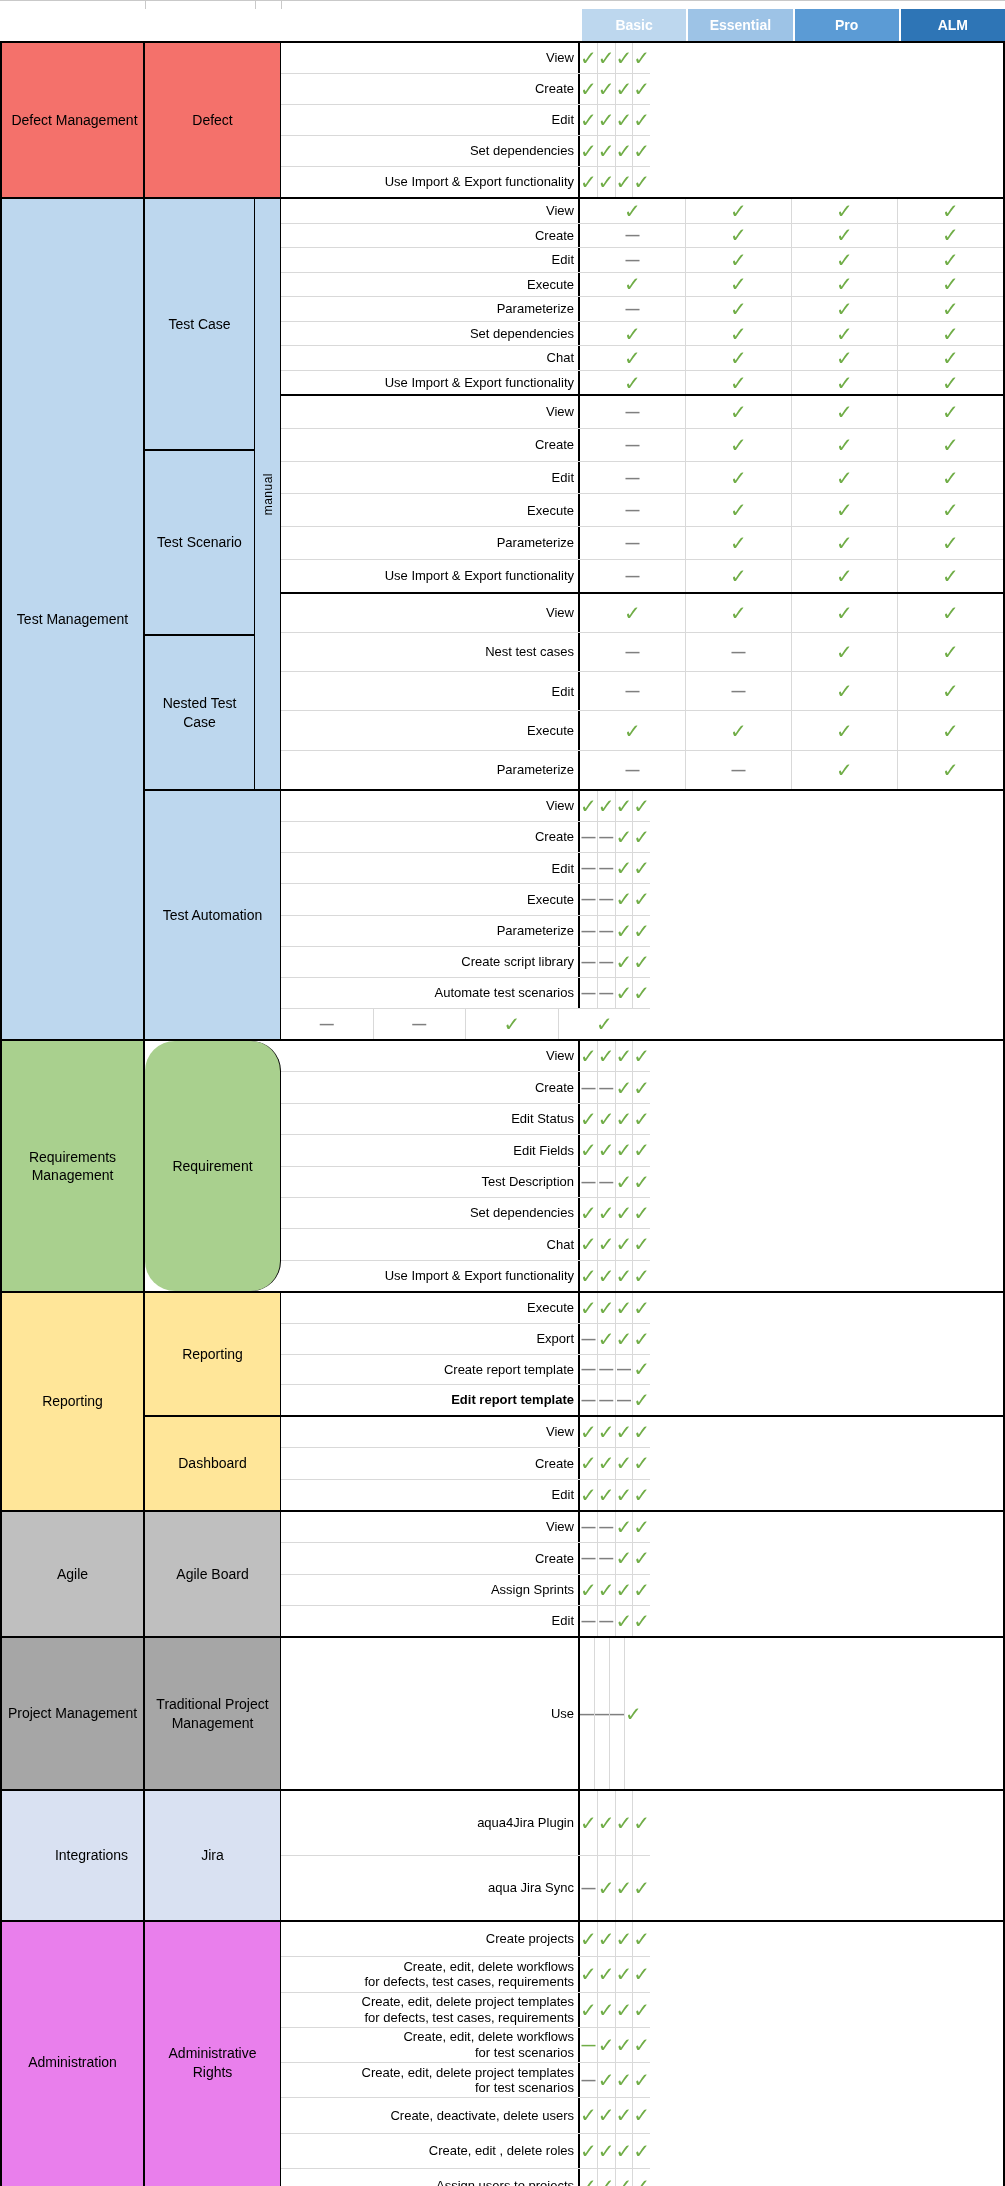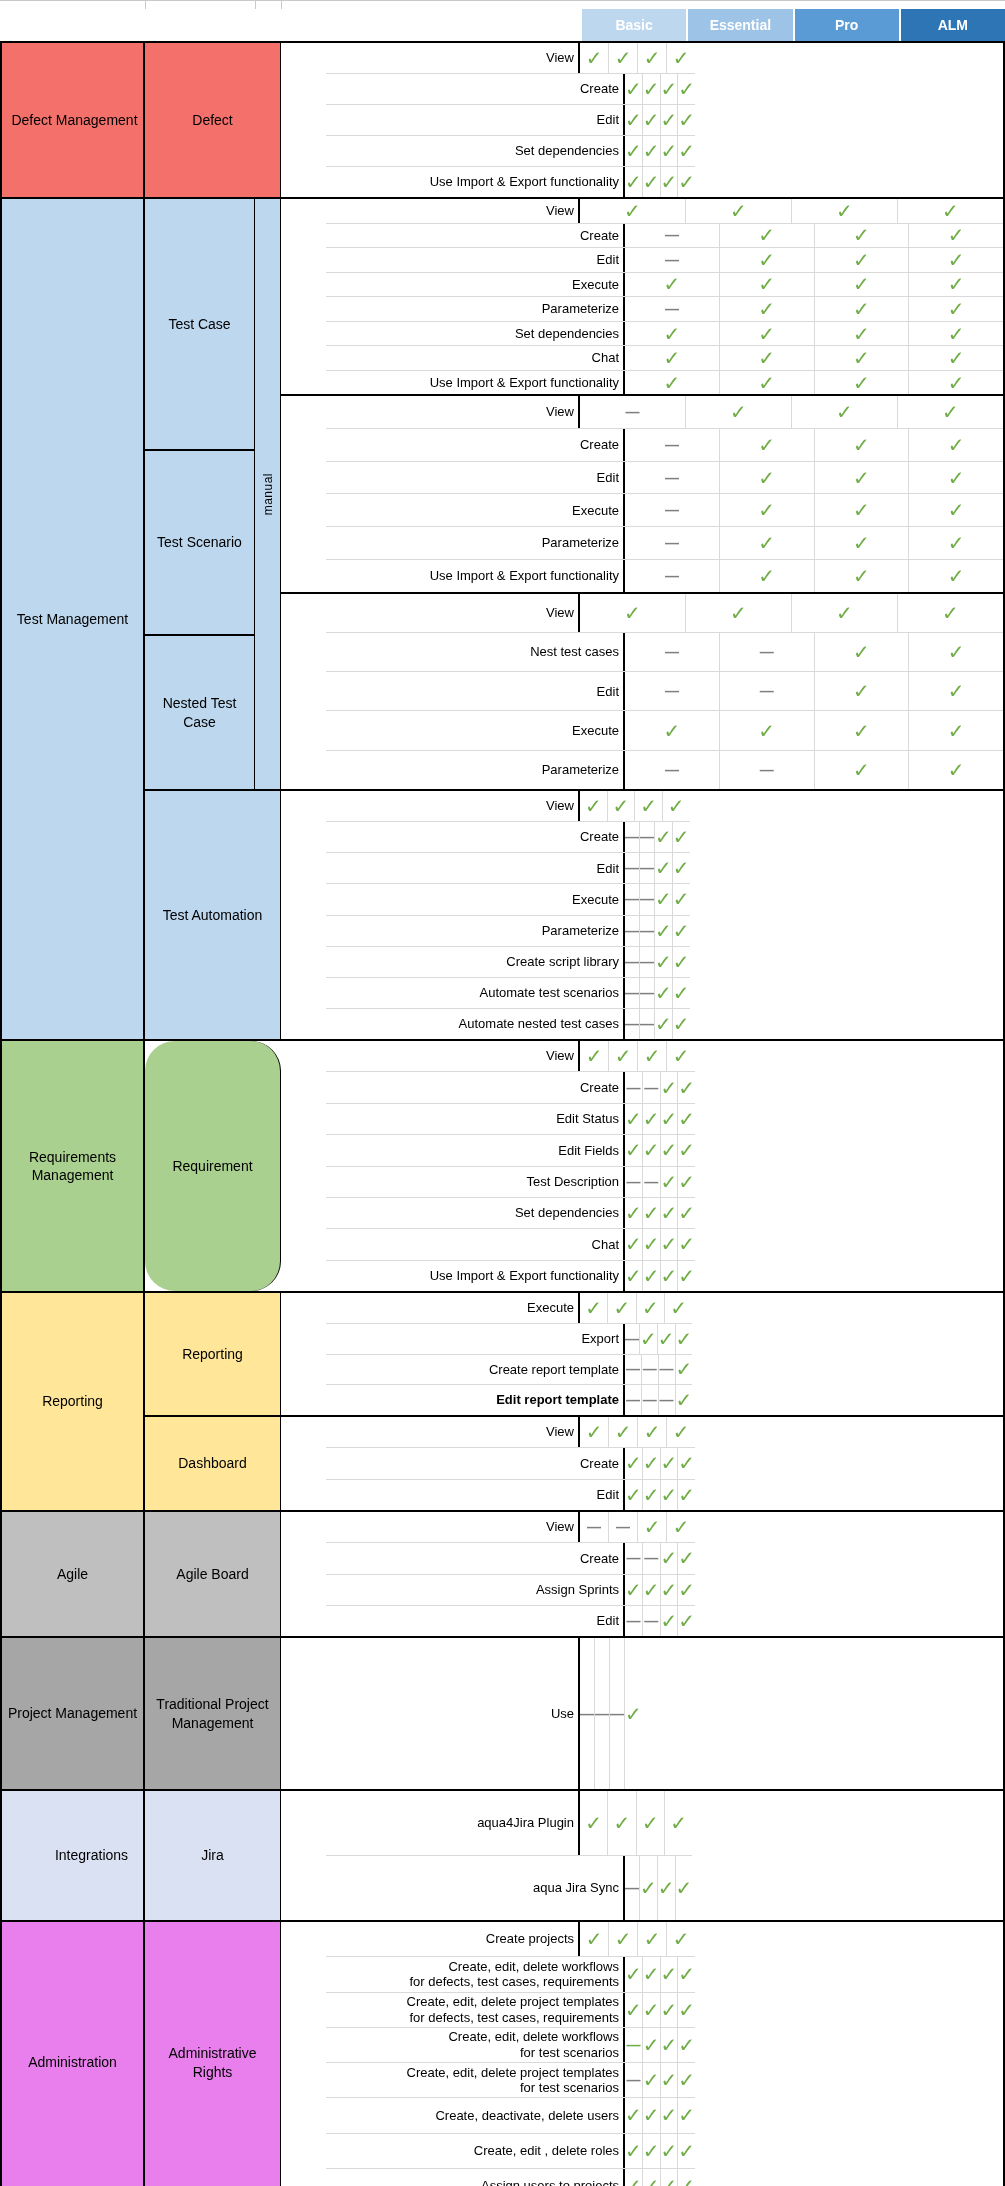--- a/index.html
+++ b/index.html
@@ -29,21 +29,21 @@
         text-align:center;font-size:14px;line-height:1.35;padding:0 8px;}
   .sub2 + .sub2{border-top:2px solid #000;}
   .manual-strip{width:26px;box-sizing:border-box;border-right:1px solid #000;display:flex;
                 align-items:center;justify-content:center;}
   .manual-text{writing-mode:vertical-rl;transform:rotate(180deg);font-size:12px;letter-spacing:.5px;}
   .chunk-rowscol{flex:1;display:flex;flex-direction:column;min-width:0;}
   .rstack{display:flex;flex-direction:column;box-sizing:border-box;}
   .rstack + .rstack{border-top:2px solid #000;}
   .rows{display:flex;flex-direction:column;box-sizing:border-box;flex:1;}
   .row{flex:1;display:flex;min-height:0;}
-  .row + .row{border-top:1px solid #D9D9D9;margin-left:45px;}
+  .row + .row{border-top:1px solid #D9D9D9;}
   .feat{width:299px;box-sizing:border-box;border-right:2px solid #000;display:flex;align-items:center;
         justify-content:flex-end;text-align:right;padding-right:4px;font-size:13px;line-height:1.2;
         white-space:pre-line;}
   .feat.bold{font-weight:bold;}
   .pcell{flex:1;display:flex;align-items:center;justify-content:center;}
   .pcell + .pcell{border-left:1px solid #D9D9D9;}
   .check{color:#70AD47;font-size:20px;line-height:1;}
   .dash{color:#7F7F7F;font-weight:bold;font-size:14px;line-height:1;}
   .dash.green{color:#70AD47;}
 </style>
@@ -557,21 +557,20 @@
                   <span class="dash">—</span>
                 </div>
                 <div class="pcell">
                   <span class="check">✓</span>
                 </div>
                 <div class="pcell">
                   <span class="check">✓</span>
                 </div>
               </div>
               <div class="row">
-                <div class="feat">Automate nested test cases</div>
                 <div class="pcell">
                   <span class="dash">—</span>
                 </div>
                 <div class="pcell">
                   <span class="dash">—</span>
                 </div>
                 <div class="pcell">
                   <span class="check">✓</span>
                 </div>
                 <div class="pcell">

